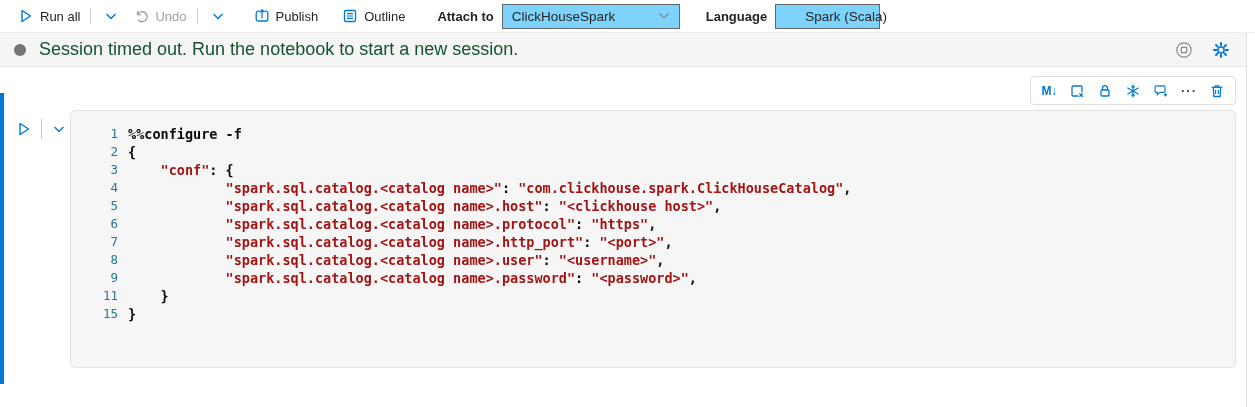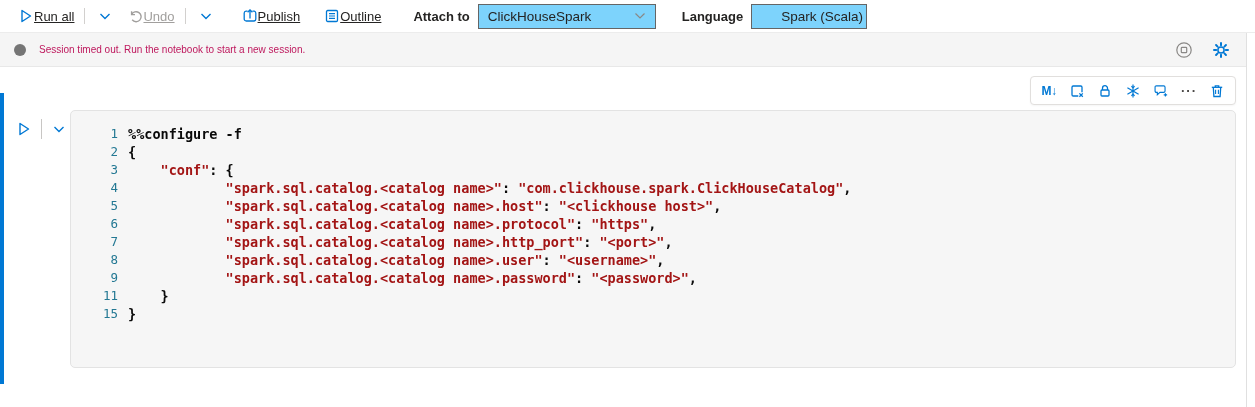--- a/index.html
+++ b/index.html
@@ -13,45 +13,45 @@
     --ln: #237893;
   }
 
   
   .top-toolbar {
     height: 33px; display: flex; align-items: center;
     padding-left: 12px; background: #fff; border-bottom: 1px solid #ececec;
     white-space: nowrap;
   }
   .tb-btn {
-    display: flex; align-items: center; height: 26px;
-    padding: 0 6px; cursor: pointer; color: #252423; font-size: 13px; text-decoration: underline;
+    display: flex; align-items: center; gap: 6px; height: 26px;
+    padding: 0 6px; cursor: pointer; color: #252423; font-size: 13px;
   }
   .tb-btn.disabled { color: var(--disabled); }
   .tb-divider { width: 1px; height: 16px; background: #d2d0ce; margin: 0 4px; }
   .tb-chevron { display:flex; align-items:center; padding: 0 8px; height: 26px; cursor:pointer; }
   .tb-label { font-weight: 700; margin: 0 8px 0 26px; color: #252423; }
   .dropdown {
     height: 25px; border: 1px solid #656565; background:#7dd3fc;
     display: flex; align-items: center; justify-content: space-between;
     padding: 0 9px; cursor: pointer; color: #252423; font-size: 13.5px;
   }
   .dd-attach { width: 178px; }
-  .dd-lang   { width: 116px; padding-left: 29px; }
+  .dd-lang   { width: 105px; padding-left: 29px; }
   .icon16 { width: 16px; height: 16px; display: block; }
   .icon18 { width: 18px; height: 18px; display: block; }
 
   
   .content { width: 1247px; border-right: 1px solid #e0e0e0; height: 374px; }
   .session-bar {
     height: 34px; background: #f5f5f5; border-bottom: 1px solid #e8e8e8;
     display: flex; align-items: center; padding: 0 14px;
   }
   .session-dot { width: 12px; height: 12px; border-radius: 50%; background: #757575; margin-right: 13px; flex: none; }
-  .session-msg { color: #be185d; font-size: 10px; }
+  .session-msg { color: #14532d; font-size: 18px; }
   .session-actions { margin-left: auto; display: flex; align-items: center; gap: 15px; }
   .sess-icon-btn { display: flex; align-items: center; justify-content: center; width: 22px; height: 22px; cursor: pointer; }
 
   
   .notebook { position: relative; height: 340px; background: #fff; }
 
   .cell-toolbar {
     position: absolute; top: 9px; right: 10px; height: 29px;
     background: #fff; border: 1px solid #e1dfdd; border-radius: 4px;
     display: flex; align-items: center; padding: 0 4px;

